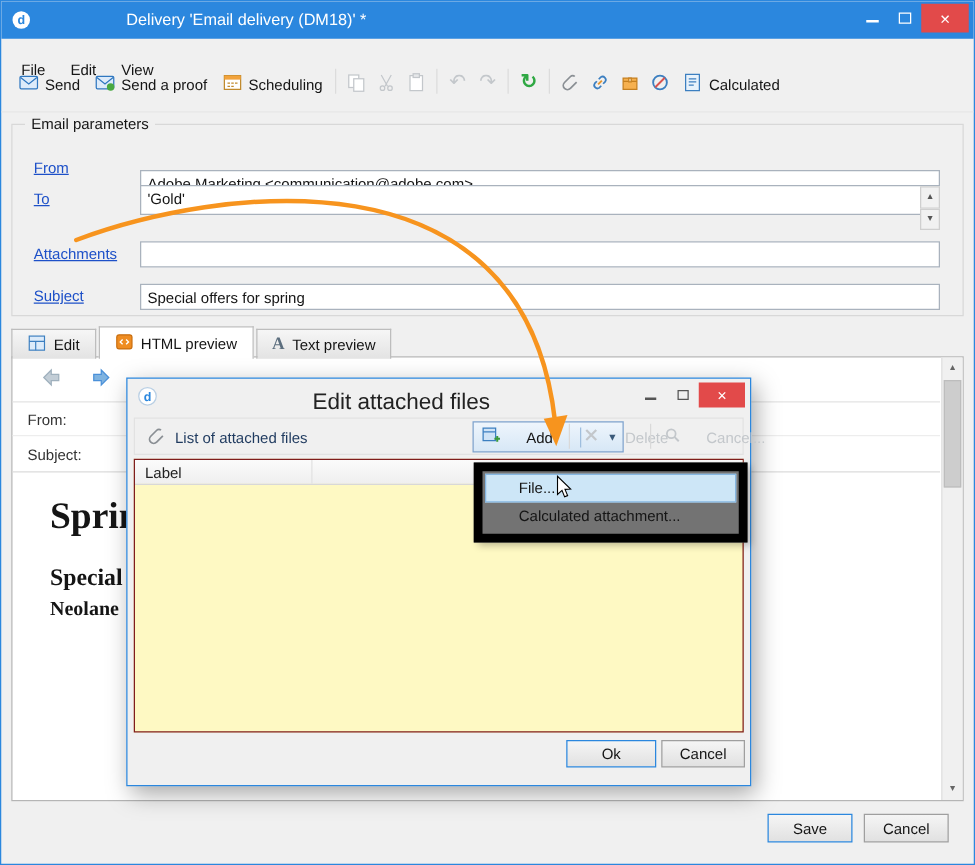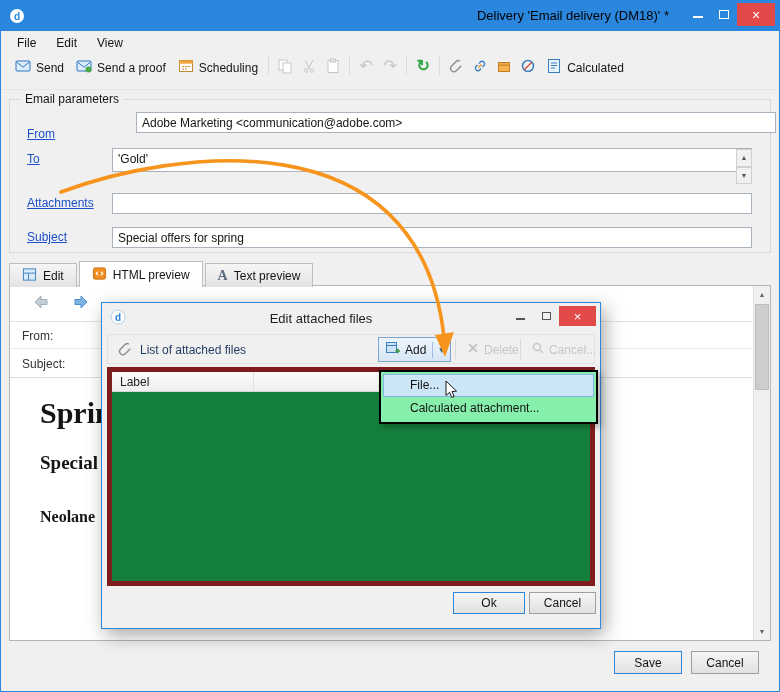--- a/index.html
+++ b/index.html
@@ -3,30 +3,30 @@
 <meta charset="utf-8">
 <style>
   *{box-sizing:border-box;margin:0;padding:0}
   html,body{background:#cfd8dc}
   .screen{position:relative;width:780px;height:692px;background:#f0f0f0;border:1px solid #2b87de;
           font-family:"Liberation Sans",sans-serif;font-size:12px;color:#151515;overflow:hidden}
 
   
   .titlebar{position:absolute;left:0;top:0;right:0;height:30px;background:#2b87de}
   .appicon{position:absolute;left:8px;top:7px;width:16px;height:16px}
-  .win-title{position:absolute;left:100px;right:110px;top:7px;text-align:right;color:#000000;font-size:13px;white-space:nowrap;overflow:hidden}
+  .win-title{position:absolute;left:100px;right:122px;top:7px;text-align:left;color:#ffffff;font-size:13px;white-space:nowrap;overflow:hidden}
   .caps{position:absolute;right:4px;top:2px;height:23px;display:flex}
   .cap{width:26px;display:flex;align-items:center;justify-content:center;color:#fff}
   .cap-close{width:38px;background:#e24a4a;font-size:14px}
   .min-glyph{width:10px;height:2px;background:#fff;margin-top:5px}
   .max-glyph{width:10px;height:9px;border:1px solid #fff}
   .i-close::before{content:"×"}
 
   
-  .menubar{position:absolute;top:30px;left:0;right:0;height:24px;display:flex;align-items:center;padding-left:6px}
+  .menubar{position:absolute;top:43px;left:0;right:0;height:24px;display:flex;align-items:center;padding-left:6px}
   .menu-item{padding:3px 10px}
   .toolbar{position:absolute;top:54px;left:0;right:0;height:35px;display:flex;align-items:flex-start;padding-left:8px;border-bottom:1px solid #e6e6e6}
   .tb{display:flex;align-items:center;gap:5px;padding:3px 6px;white-space:nowrap}
   .tbico{width:24px;display:flex;justify-content:center;align-items:center;padding:3px 0}
   .sep{width:1px;height:20px;background:#dcdcdc;margin:0 4px}
   .glyph{font-size:16px;line-height:1}
   .dis{color:#c3c7cb}
   .i-undo::before{content:"↶"} .i-redo::before{content:"↷"}
   .i-refresh::before{content:"↻"} .refresh{color:#2fa843;font-weight:bold}
   .i-dd::before{content:"▾"} .i-up::before{content:"▲"} .i-down::before{content:"▼"}
@@ -47,54 +47,54 @@
   .tabs{position:absolute;left:8px;top:260px;height:26px;display:flex;align-items:flex-end;z-index:3}
   .tab{height:24px;display:flex;align-items:center;gap:6px;padding:0 12px;border:1px solid #bdbdbd;border-bottom:none;
        background:linear-gradient(#f6f6f6,#e3e3e3);margin-right:2px}
   .tab.active{height:26px;background:#fff}
   .panel{position:absolute;left:8px;top:284px;width:762px;height:356px;background:#fff;border:1px solid #b5b5b5}
   .navrow{position:absolute;left:0;top:0;right:18px;height:36px;border-bottom:1px solid #e4e4e4;display:flex;align-items:center;gap:14px;padding-left:22px}
   .fromrow{position:absolute;left:0;top:37px;right:18px;height:26px;border-bottom:1px solid #ededed;display:flex;align-items:center;padding-left:12px;color:#333}
   .subjrow{position:absolute;left:0;top:64px;right:18px;height:28px;border-bottom:1px solid #dcdcdc;display:flex;align-items:center;padding-left:12px;color:#333}
   .h-line1{position:absolute;left:30px;top:110px;font:bold 30px "Liberation Serif",serif;white-space:nowrap}
   .h-line2{position:absolute;left:30px;top:166px;font:bold 19px "Liberation Serif",serif;white-space:nowrap}
-  .h-line3{position:absolute;left:30px;top:222px;font:bold 16px "Liberation Serif",serif;white-space:nowrap}
+  .h-line3{position:absolute;left:30px;top:193px;font:bold 16px "Liberation Serif",serif;white-space:nowrap}
   .pscroll{position:absolute;right:0;top:0;bottom:0;width:17px;background:#f0f0f0;border-left:1px solid #e0e0e0}
   .ps-up{position:absolute;top:0;left:0;right:0;height:17px;display:flex;align-items:center;justify-content:center;font-size:7px;color:#666}
   .ps-dn{position:absolute;bottom:0;left:0;right:0;height:17px;display:flex;align-items:center;justify-content:center;font-size:7px;color:#666}
   .ps-thumb{position:absolute;top:18px;left:1px;right:1px;height:86px;background:#cdcdcd;border:1px solid #bdbdbd}
 
   
   .btn{position:absolute;width:68px;height:23px;display:flex;align-items:center;justify-content:center;
        background:linear-gradient(#f5f5f5,#e1e1e1);border:1px solid #9f9f9f;cursor:pointer}
   .btn.default{border-color:#2b87de}
 
   
   .dialog{position:absolute;left:100px;top:301px;width:500px;height:327px;background:#f0f0f0;border:1px solid #2b87de;
           box-shadow:4px 6px 18px rgba(0,0,0,.35);z-index:10}
-  .dlg-title{position:absolute;left:40px;right:100px;top:8px;text-align:center;font-size:13px;color:#222;white-space:nowrap}
+  .dlg-title{position:absolute;left:40px;right:100px;top:8px;text-align:center;font-size:18px;color:#222;white-space:nowrap}
   .dlg-appicon{position:absolute;left:8px;top:6px;width:16px;height:16px}
   .dlg-caps{position:absolute;right:4px;top:3px;height:20px;display:flex}
   .dlg-cap{width:26px;display:flex;align-items:center;justify-content:center;color:#555}
   .dlg-cap-close{width:37px;background:#e24a4a;color:#fff;font-size:13px}
   .dlg-min-glyph{width:9px;height:2px;background:#555;margin-top:5px}
   .dlg-max-glyph{width:9px;height:8px;border:1px solid #555}
   .dlg-toolbar{position:absolute;left:5px;right:5px;top:31px;height:30px;border:1px solid #e2e2e2;background:#f0f0f0}
   .dlg-list-label{position:absolute;left:32px;top:8px;color:#1f3a5f}
   .dlg-clip{position:absolute;left:9px;top:6px}
-  .dlg-btn{position:absolute;top:2px;height:25px;display:flex;align-items:center;gap:4px;padding:0 6px}
+  .dlg-btn{position:absolute;top:2px;height:25px;display:flex;align-items:center;gap:20px;padding:0 6px}
   .dlg-add{left:270px;border:1px solid #7da2ce;background:linear-gradient(#eef5fc,#d7e7f6)}
   .dlg-vsep{position:absolute;top:4px;width:1px;height:20px;background:#d9d9d9}
   .dd-split{width:1px;height:16px;background:#9ebede;margin:0 2px}
-  .dlg-listbox{position:absolute;left:5px;top:64px;width:488px;height:219px;background:#15803d;border:5px solid #7f1d1d}
+  .dlg-listbox{position:absolute;left:5px;top:64px;width:488px;height:219px;background:#fef9c3;border:1px solid #7f1d1d}
   .dlg-header{height:20px;display:flex;background:linear-gradient(#fbfbfb,#efefef);border-bottom:1px solid #d8d8d8}
   .dlg-col{padding:3px 8px;border-right:1px solid #e2e2e2;color:#222}
 
   
-  .dropdown{position:absolute;left:378px;top:369px;width:219px;background:#86efac;border:2px solid #000000;
+  .dropdown{position:absolute;left:378px;top:369px;width:219px;background:#737373;border:7px solid #000000;
             box-shadow:3px 3px 6px rgba(0,0,0,.28);z-index:20;padding:2px}
   .dd-item{height:23px;line-height:23px;padding:0 8px 0 27px;white-space:nowrap;cursor:pointer}
   .dd-item.hl{background:#cde6f7;border:1px solid #86b7e2;line-height:21px;padding-left:26px}
 
   .overlay{position:absolute;left:0;top:0;z-index:40;pointer-events:none}
   .cursor{position:absolute;left:444px;top:379px;z-index:50;pointer-events:none}
 </style>
 </head>
 <body>
 
@@ -205,21 +205,21 @@
             <rect x="2.5" y="1.5" width="11" height="13" fill="#e8f2fb" stroke="#3c7fc0"></rect>
             <path d="M5 5h6M5 7.5h6M5 10h4" stroke="#3c7fc0"></path>
           </svg></span>
       <span>Calculated</span>
     </span>
   </div>
 
   <div class="group">
     <span class="group-legend">Email parameters</span>
     <span class="fld-label" style="top:27px">From</span>
-    <input class="fld-input" style="top: 12px; margin-left: 24px;" value="Adobe Marketing &lt;communication@adobe.com&gt;">
+    <input class="fld-input" style="top: 36px;" value="Adobe Marketing &lt;communication@adobe.com&gt;">
     <span class="fld-label" style="top:52px">To</span>
     <textarea class="fld-input" style="top: 48px;">'Gold'</textarea>
     <span class="spin">
       <span class="spin-btn i-up"></span>
       <span class="spin-btn i-down"></span>
     </span>
     <span class="fld-label" style="top:96px">Attachments</span>
     <input class="fld-input" style="top: 93px;" value="">
     <span class="fld-label" style="top:130px">Subject</span>
     <input class="fld-input" style="top: 127px;" value="Special offers for spring">

